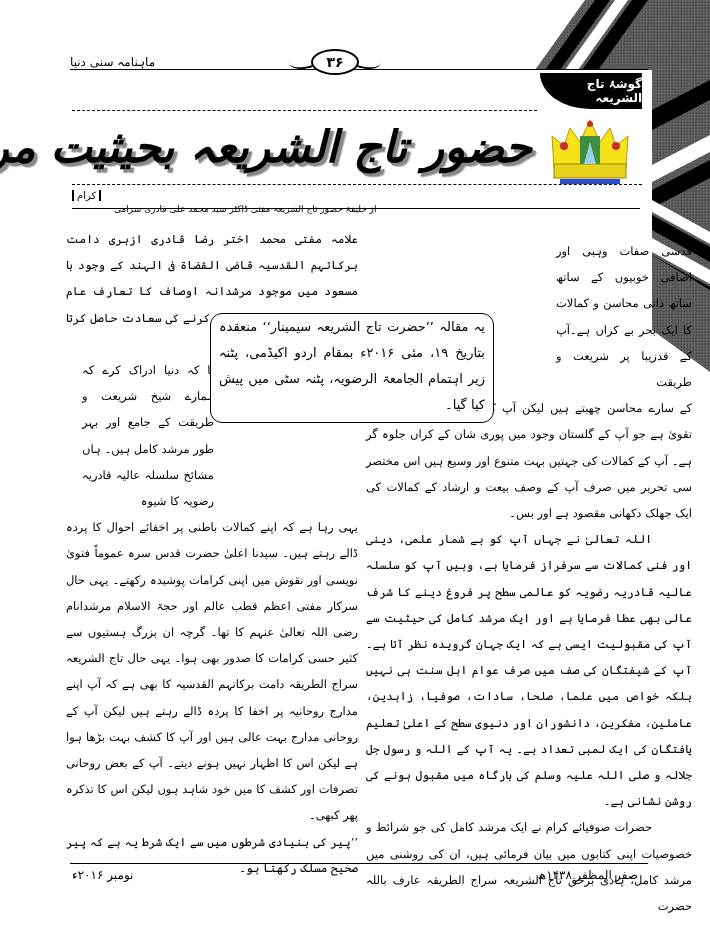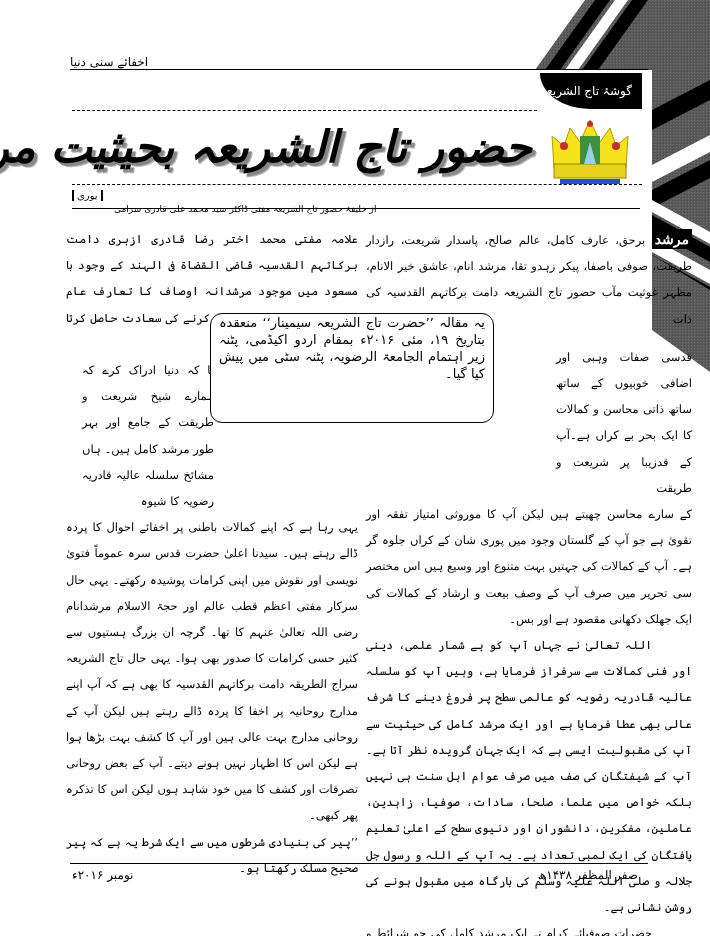--- a/index.html
+++ b/index.html
@@ -37,21 +37,21 @@
     .page-num .orn.r { right:4px; transform:rotate(8deg); }
     .top-rule {
       position:absolute; left:70px; top:69px; width:578px; height:1px; background:#000;
     }
     .title-frame {
       position:absolute; left:62px; top:70px; width:580px; height:118px; background:#fff;
     }
     .section-tag {
       position:absolute; right:0; top:3px; width:102px; height:36px;
       background:#000; color:#fff; border-radius:0 0 0 50px / 0 0 0 36px;
-      font-family:"DejaVu Sans", sans-serif; font-weight:normal; font-size:12px;
+      font-family:"DejaVu Sans", sans-serif; font-weight:bold; font-size:12px;
       display:flex; align-items:center; justify-content:flex-end; padding-right:0;
       direction:rtl; box-sizing:border-box;
     }
     .crown {
       position:absolute; right:12px; top:46px; width:80px; height:70px;
     }
     .dash-top, .dash-bot {
       position:absolute; left:10px; right:105px; height:0; border-top:1px dashed #000;
     }
     .dash-top { top:40px; }
@@ -83,21 +83,21 @@
     .col-right { left:366px; top:226px; width:326px; }
     .col-left  { left:66px;  top:226px; width:292px; }
     .col-right .narrow { width:136px; margin-right:0;margin-top:12px; }
     .col-left .narrow { width:132px; margin-right:auto; margin-left:16px; }
     .lead {
       background:#000; color:#fff; padding:2px 3px; font-weight:bold; font-size:14px;
     }
     .callout {
       position:absolute; left:210px; top:313px; width:284px; height:110px;
       border:1.5px solid #000; border-radius:12px; background:#fff; box-sizing:border-box;
-      direction:rtl; font-family:"DejaVu Sans", sans-serif; font-size:13px; line-height:17px;
+      direction:rtl; font-family:"DejaVu Sans", sans-serif; font-size:13px; line-height:26px;
       padding:0 8px; text-align:justify;
     }
     .foot-rule {
       position:absolute; left:70px; top:863px; width:578px; height:1px; background:#000;
     }
     .foot-left {
       position:absolute; left:72px; top:868px; font-size:12px; font-family:"DejaVu Serif", serif;
       direction:rtl;
     }
     .foot-right {
@@ -131,21 +131,26 @@
     <polygon points="282,200 340,232 340,244 282,212" fill="#fff"></polygon>
     <polygon points="282,215 340,247 340,262 282,230" fill="#000"></polygon>
     <polygon points="282,238 340,270 340,284 282,252" fill="#fff"></polygon>
     <polygon points="282,255 340,287 340,300 282,268" fill="#000"></polygon>
     <polygon points="282,272 340,335 340,380 282,380" fill="#fff"></polygon>
     <polygon points="282,255 340,290 340,372 282,330" fill="url(#grain)"></polygon>
   </svg>
 </div>
 
 <div class="header-row">
-  <span class="mag-name">اخفائے سنی دنیا</span>
+  <span class="mag-name">ماہنامہ سنی دنیا</span>
+  <div class="page-num">
+    <span class="orn l"></span>
+    <span class="oval">۳۶</span>
+    <span class="orn r"></span>
+  </div>
 </div>
 <div class="top-rule"></div>
 
 <div class="title-frame">
   <div class="section-tag">گوشۂ تاج الشریعہ</div>
   <div class="dash-top"></div>
   <div class="main-title">حضور تاج الشریعہ بحیثیت مرشد کامل</div>
   <div class="crown">
     <svg width="80" height="70" viewBox="0 0 80 70">
       <polygon points="4,52 2,20 14,30 20,12 30,26 40,4 50,26 60,12 66,30 78,20 76,52" fill="#f6e21a" stroke="#b49a00" stroke-width="1"></polygon>
@@ -155,26 +160,25 @@
       <circle cx="14" cy="30" r="4" fill="#c62e2e"></circle>
       <circle cx="66" cy="30" r="4" fill="#c62e2e"></circle>
       <circle cx="40" cy="8" r="3" fill="#c62e2e"></circle>
       <rect x="10" y="63" width="60" height="5" fill="#2b4fc9"></rect>
     </svg>
   </div>
   <div class="dash-bot"></div>
 </div>
 
 <div class="byline-row">
-  <span class="byline-tag">پوری</span>
+  <span class="byline-tag">کرام</span>
   <span class="byline">از خلیفۂ حضور تاج الشریعہ مفتی ڈاکٹر سید محمد علی قادری سرامی</span>
 </div>
 
 <div class="col col-right">
-  <p><span class="lead">مرشد</span> <span>برحق، عارف کامل، عالم صالح، پاسدار شریعت، رازدار طریقت، صوفی باصفا، پیکر زہدو تقا، مرشد انام، عاشق خیر الانام، مظہر غوثیت مآب حضور تاج الشریعہ دامت برکاتہم القدسیہ کی ذات</span></p>
   <p class="narrow">قدسی صفات وہبی اور اضافی خوبیوں کے ساتھ ساتھ ذاتی محاسن و کمالات کا ایک بحر بے کراں ہے۔آپ کے قدزیبا پر شریعت و طریقت</p>
   <p>کے سارے محاسن چھبتے ہیں لیکن آپ کا موروثی امتیاز تفقہ اور تقویٰ ہے جو آپ کے گلستان وجود میں پوری شان کے کراں جلوہ گر ہے۔ آپ کے کمالات کی جہتیں بہت متنوع اور وسیع ہیں اس مختصر سی تحریر میں صرف آپ کے وصف بیعت و ارشاد کے کمالات کی ایک جھلک دکھانی مقصود ہے اور بس۔</p>
   <p style="text-indent:40px">اللہ تعالیٰ نے جہاں آپ کو بے شمار علمی، دینی اور فنی کمالات سے سرفراز فرمایا ہے، وہیں آپ کو سلسلہ عالیہ قادریہ رضویہ کو عالمی سطح پر فروغ دینے کا شرف عالی بھی عطا فرمایا ہے اور ایک مرشد کامل کی حیثیت سے آپ کی مقبولیت ایسی ہے کہ ایک جہان گرویدہ نظر آتا ہے۔ آپ کے شیفتگان کی صف میں صرف عوام اہل سنت ہی نہیں بلکہ خواص میں علما، صلحا، سادات، صوفیا، زاہدین، عاملین، مفکرین، دانشوران اور دنیوی سطح کے اعلیٰ تعلیم یافتگان کی ایک لمبی تعداد ہے۔ یہ آپ کے اللہ و رسول جل جلالہ و صلی اللہ علیہ وسلم کی بارگاہ میں مقبول ہونے کی روشن نشانی ہے۔</p>
   <p style="text-indent:40px">حضرات صوفیائے کرام نے ایک مرشد کامل کی جو شرائط و خصوصیات اپنی کتابوں میں بیان فرمائی ہیں، ان کی روشنی میں مرشد کامل، ہادی برحق تاج الشریعہ سراج الطریقہ عارف باللہ حضرت</p>
 </div>
 
 <div class="col col-left">
   <p>علامہ مفتی محمد اختر رضا قادری ازہری دامت برکاتہم القدسیہ قاضی القضاۃ فی الہند کے وجود با مسعود میں موجود مرشدانہ اوصاف کا تعارف عام اہل سنت کی درمیان پیش کرنے کی سعادت حاصل کرتا ہوں</p>
   <p class="narrow">تا کہ دنیا ادراک کرے کہ ہمارے شیخ شریعت و طریقت کے جامع اور بہر طور مرشد کامل ہیں۔ ہاں مشائخ سلسلہ عالیہ قادریہ رضویہ کا شیوہ</p>
   <p>یہی رہا ہے کہ اپنے کمالات باطنی پر اخفائے احوال کا پردہ ڈالے رہتے ہیں۔ سیدنا اعلیٰ حضرت قدس سرہ عموماً فتویٰ نویسی اور نقوش میں اپنی کرامات پوشیدہ رکھتے۔ یہی حال سرکار مفتی اعظم قطب عالم اور حجۃ الاسلام مرشدانام رضی اللہ تعالیٰ عنہم کا تھا۔ گرچہ ان بزرگ ہستیوں سے کثیر حسی کرامات کا صدور بھی ہوا۔ یہی حال تاج الشریعہ سراج الطریقہ دامت برکاتہم القدسیہ کا بھی ہے کہ آپ اپنے مدارج روحانیہ پر اخفا کا پردہ ڈالے رہتے ہیں لیکن آپ کے روحانی مدارج بہت عالی ہیں اور آپ کا کشف بہت بڑھا ہوا ہے لیکن اس کا اظہار نہیں ہونے دیتے۔ آپ کے بعض روحانی تصرفات اور کشف کا میں خود شاہد ہوں لیکن اس کا تذکرہ پھر کبھی۔</p>

